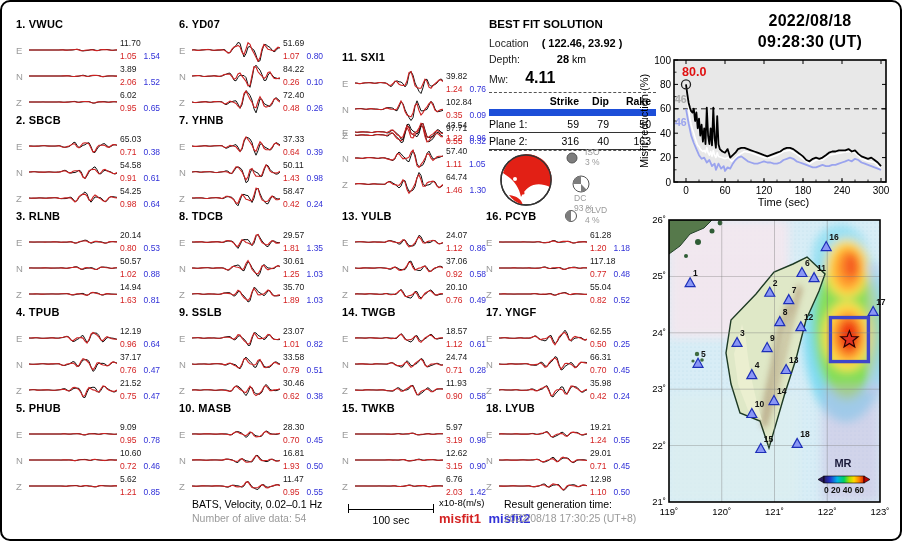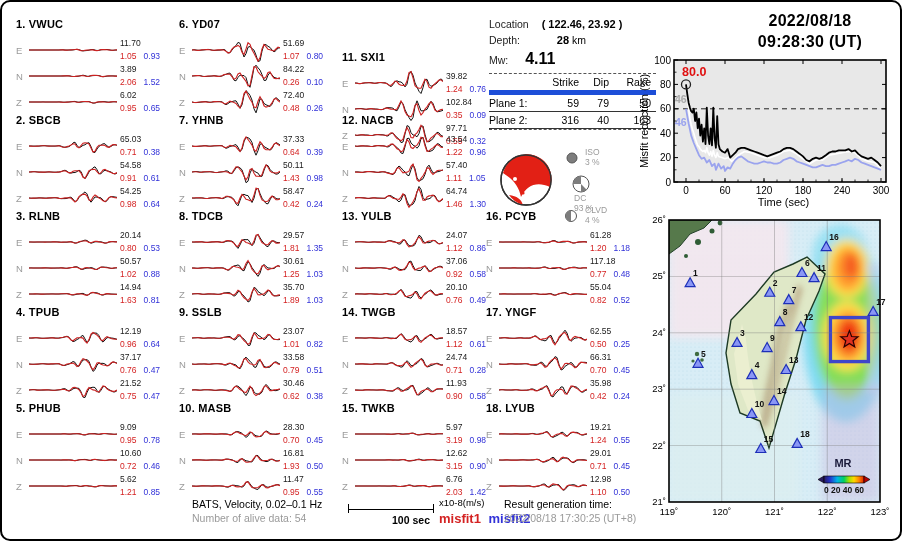--- a/index.html
+++ b/index.html
@@ -22,34 +22,34 @@
   .bf-lab{color:#222;}
   .bf-val{font-weight:bold;}
   .mw-val{font-size:16px;font-weight:bold;margin-left:14px;}
   .bf-table{margin-top:5px;border-top:1px dashed #555;border-bottom:1px dashed #555;
             font-size:10.5px;}
   .bf-tr{display:grid;grid-template-columns:52px 38px 30px 42px;padding:2px 0;
          border-bottom:1px solid #333;}
   .bf-tr:last-child{border-bottom:1px solid #333;}
   .bf-tr .c{text-align:right;}
   .bf-tr .l{text-align:left;}
-  .bf-th{border-bottom:5px solid #1d4ed8;font-weight:normal;}
+  .bf-th{border-bottom:7px solid #1d4ed8;font-weight:bold;}
   .decomp-item{position:absolute;display:flex;align-items:center;}
   .decomp-lab{margin-left:6px;color:#9a9a9a;font-size:8.5px;line-height:9.5px;}
   
   #evtitle{position:absolute;left:716px;top:8px;width:184px;text-align:center;
            font-weight:bold;font-size:16px;line-height:21px;letter-spacing:.3px;}
   
   .foot{position:absolute;font-size:10.5px;line-height:14px;}
   .gray{color:#9a9a9a;}
   #scalebar{position:absolute;left:346px;top:506px;width:86px;border-bottom:1.4px solid #000;height:1px;}
   #scalebar:before,#scalebar:after{content:"";position:absolute;top:-4px;width:1.4px;height:9px;background:#000;}
   #scalebar:before{left:0;}#scalebar:after{right:0;}
-  #scalelabel{position:absolute;left:366px;top:512px;width:86px;text-align:center;
-              font-size:10.5px;font-weight:bold;}
+  #scalelabel{position:absolute;left:346px;top:512px;width:86px;text-align:center;
+              font-size:10.5px;font-weight:normal;}
   #units{position:absolute;left:437px;top:495px;font-size:9.5px;}
   #misfitkey{position:absolute;left:437px;top:509px;font-size:13px;font-weight:bold;}
   svg text{font-family:"Liberation Sans",sans-serif;}
 </style>
 </head>
 <body>
 
 <div id="app">
 
   <div id="stations-layer">
@@ -57,21 +57,21 @@
         <div class="st-header">1.  VWUC</div>
         <div class="st-rows">
           <div class="st-row">
             <span class="comp">E</span>
             <svg width="88" height="26" viewBox="0 0 88 26">
               <path d="M0 13 L2 13.0 L4 13.0 L6 13.0 L8 13.0 L10 13.0 L12 13.0 L14 13.0 L16 13.0 L18 13.0 L20 13.0 L22 13.0 L24 13.0 L26 13.0 L28 13.0 L30 13.0 L32 12.9 L34 12.8 L36 13.0 L38 13.1 L40 13.0 L42 13.0 L44 12.9 L46 12.6 L48 12.3 L50 12.7 L52 13.5 L54 13.9 L56 13.7 L58 13.5 L60 13.2 L62 12.6 L64 12.5 L66 13.1 L68 13.5 L70 13.3 L72 12.8 L74 12.6 L76 12.6 L78 12.5 L80 12.8 L82 13.2 L84 13.3 L86 13.1 L88 13.0" fill="none" stroke="#111" stroke-width="1"></path>
               <path d="M0 13 L2 13.0 L4 13.0 L6 13.0 L8 13.0 L10 13.0 L12 13.0 L14 13.0 L16 13.0 L18 13.0 L20 13.0 L22 13.0 L24 13.0 L26 13.0 L28 13.0 L30 13.0 L32 12.9 L34 12.9 L36 13.1 L38 13.1 L40 13.0 L42 12.9 L44 12.8 L46 12.5 L48 12.4 L50 12.9 L52 13.6 L54 13.7 L56 13.3 L58 13.1 L60 13.0 L62 12.8 L64 12.9 L66 13.4 L68 13.6 L70 13.2 L72 12.6 L74 12.5 L76 12.6 L78 12.7 L80 12.9 L82 13.2 L84 13.2 L86 13.0 L88 12.9" fill="none" stroke="#cc2222" stroke-width="1.1"></path>
             </svg>
             <div class="nums">
               <div class="amp">11.70</div>
-              <div><span class="m1">1.05</span><span class="m2">0.93</span></div>
+              <div><span class="m1">1.05</span><span class="m2">1.54</span></div>
             </div>
           </div>
           <div class="st-row">
             <span class="comp">N</span>
             <svg width="88" height="26" viewBox="0 0 88 26">
               <path d="M0 13 L2 13.0 L4 13.0 L6 13.0 L8 13.0 L10 13.0 L12 13.0 L14 13.0 L16 13.0 L18 13.0 L20 13.0 L22 13.0 L24 13.0 L26 13.0 L28 13.0 L30 13.0 L32 13.0 L34 13.0 L36 12.9 L38 12.8 L40 12.9 L42 13.2 L44 13.5 L46 13.5 L48 13.4 L50 13.1 L52 12.6 L54 12.2 L56 12.6 L58 13.3 L60 13.3 L62 12.8 L64 12.6 L66 12.5 L68 12.4 L70 12.6 L72 13.3 L74 13.7 L76 13.5 L78 13.1 L80 13.0 L82 12.9 L84 12.9 L86 13.0 L88 13.1" fill="none" stroke="#111" stroke-width="1"></path>
               <path d="M0 13 L2 13.0 L4 13.0 L6 13.0 L8 13.0 L10 13.0 L12 13.0 L14 13.0 L16 13.0 L18 13.0 L20 13.0 L22 13.0 L24 13.0 L26 13.0 L28 13.0 L30 13.0 L32 13.0 L34 12.9 L36 12.9 L38 12.8 L40 12.9 L42 13.3 L44 13.5 L46 13.4 L48 13.1 L50 13.0 L52 12.7 L54 12.6 L56 13.0 L58 13.5 L60 13.3 L62 12.6 L64 12.3 L66 12.4 L68 12.5 L70 12.8 L72 13.4 L74 13.6 L76 13.3 L78 13.0 L80 12.9 L82 13.0 L84 13.0 L86 13.1 L88 13.1" fill="none" stroke="#cc2222" stroke-width="1.1"></path>
             </svg>
             <div class="nums">
               <div class="amp">3.89</div>
@@ -465,21 +465,20 @@
               <path d="M0 13 L2 13.3 L4 13.0 L6 12.7 L8 12.9 L10 13.1 L12 13.2 L14 13.4 L16 13.5 L18 13.2 L20 12.7 L22 12.5 L24 12.7 L26 12.9 L28 13.0 L30 13.2 L32 13.4 L34 12.4 L36 10.8 L38 11.2 L40 14.2 L42 16.6 L44 17.4 L46 18.8 L48 17.1 L50 10.5 L52 5.6 L54 9.3 L56 15.6 L58 15.9 L60 12.7 L62 10.8 L64 7.6 L66 3.3 L68 5.7 L70 14.6 L72 20.0 L74 18.6 L76 15.9 L78 14.5 L80 12.6 L82 11.3 L84 12.6 L86 14.7 L88 14.6" fill="none" stroke="#cc2222" stroke-width="1.1"></path>
             </svg>
             <div class="nums">
               <div class="amp">97.71</div>
               <div><span class="m1">0.55</span><span class="m2">0.32</span></div>
             </div>
           </div>
         </div>
       </div>
       <div class="station" style="left: 340px; top: 112px;">
-        <div class="st-header">12.  NACB</div>
         <div class="st-rows">
           <div class="st-row">
             <span class="comp">E</span>
             <svg width="88" height="26" viewBox="0 0 88 26">
               <path d="M0 13 L2 13.4 L4 13.2 L6 13.0 L8 12.9 L10 13.0 L12 13.0 L14 13.2 L16 13.5 L18 13.4 L20 13.0 L22 12.6 L24 12.6 L26 12.7 L28 12.8 L30 13.1 L32 14.0 L34 13.6 L36 11.8 L38 11.2 L40 12.8 L42 14.6 L44 16.4 L46 20.0 L48 20.5 L50 13.8 L52 5.6 L54 5.2 L56 9.9 L58 12.1 L60 13.2 L62 15.2 L64 12.8 L66 5.8 L68 4.2 L70 11.0 L72 17.5 L74 18.6 L76 18.0 L78 17.0 L80 14.0 L82 10.8 L84 11.0 L86 13.2 L88 14.1" fill="none" stroke="#111" stroke-width="1"></path>
               <path d="M0 13 L2 13.3 L4 13.0 L6 12.8 L8 12.9 L10 13.0 L12 13.1 L14 13.3 L16 13.5 L18 13.3 L20 12.9 L22 12.6 L24 12.7 L26 12.9 L28 12.9 L30 13.2 L32 13.5 L34 12.6 L36 11.0 L38 11.1 L40 13.4 L42 15.7 L44 16.8 L46 18.7 L48 17.8 L50 11.9 L52 6.6 L54 8.9 L56 14.5 L58 15.5 L60 13.4 L62 12.1 L64 9.0 L66 4.2 L68 5.2 L70 12.8 L72 18.4 L74 18.0 L76 16.1 L78 14.9 L80 13.0 L82 11.4 L84 12.4 L86 14.3 L88 14.5" fill="none" stroke="#cc2222" stroke-width="1.1"></path>
             </svg>
             <div class="nums">
               <div class="amp">43.54</div>
               <div><span class="m1">1.22</span><span class="m2">0.96</span></div>
@@ -733,20 +732,21 @@
             <div class="nums">
               <div class="amp">12.98</div>
               <div><span class="m1">1.10</span><span class="m2">0.50</span></div>
             </div>
           </div>
         </div>
       </div>
     </div>
 
   <div id="bestfit">
+    <div class="bf-title">BEST FIT SOLUTION</div>
     <div class="bf-row">
       <span class="bf-lab">Location</span>
       <span class="bf-val" style="margin-left:10px;font-size:11px;">( 122.46,  23.92 )</span>
     </div>
     <div class="bf-row">
       <span class="bf-lab">Depth:</span>
       <span class="bf-val" style="margin-left:34px;font-size:11px;">28</span>
       <span>km</span>
     </div>
     <div class="bf-row">

